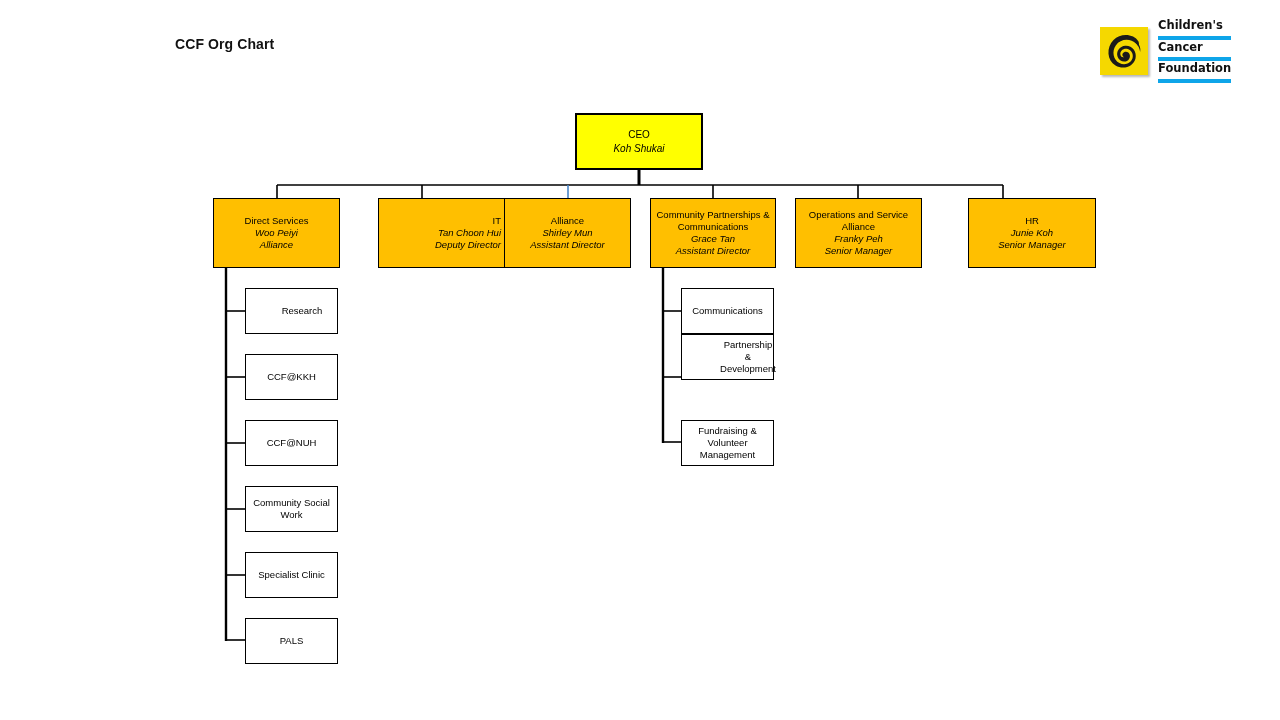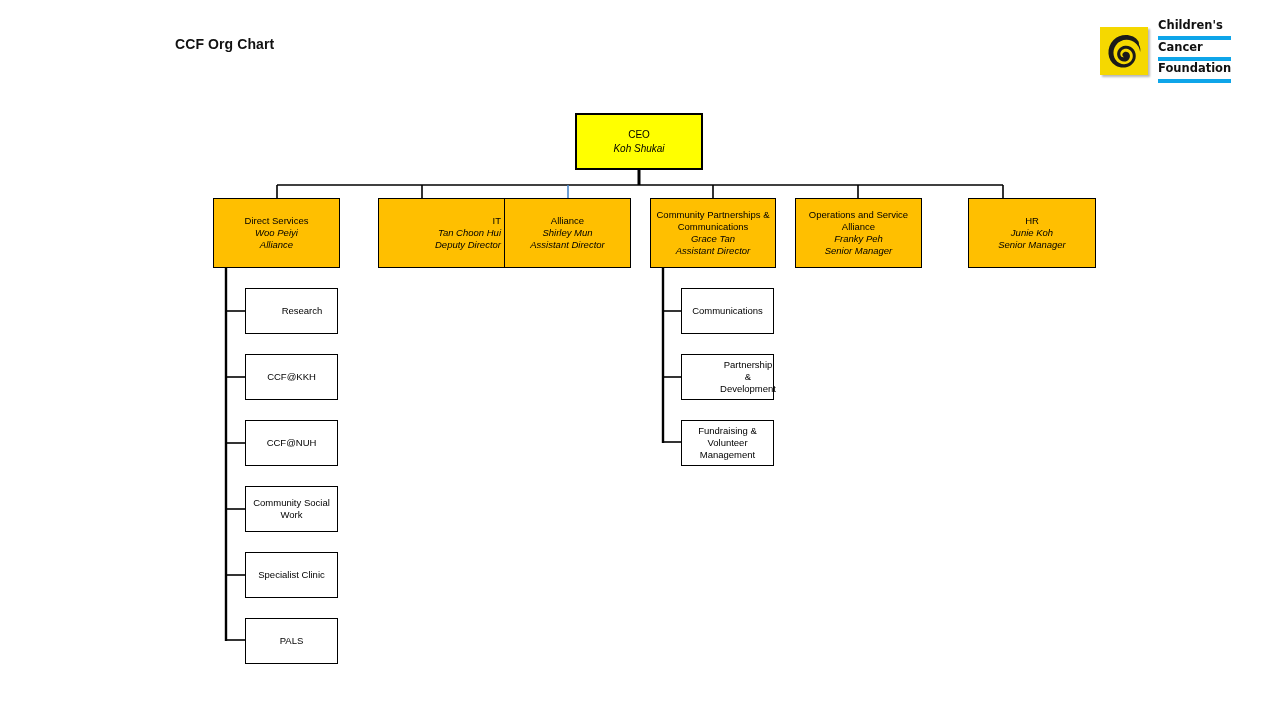--- a/index.html
+++ b/index.html
@@ -226,20 +226,20 @@
   <div class="node unit-box" style="left:245px; top:524px; width:93px; height:46px;">
     <div class="unit">Specialist Clinic</div>
   </div>
   <div class="node unit-box" style="left:245px; top:590px; width:93px; height:46px;">
     <div class="unit">PALS</div>
   </div>
 
   <div class="node unit-box" style="left:681px; top:260px; width:93px; height:46px;">
     <div class="unit">Communications</div>
   </div>
-  <div class="node unit-box" style="left:681px; top:326px; width:93px; height:46px;padding-left:44px;">
+  <div class="node unit-box" style="left:681px; top:306px; width:93px; height:46px;padding-left:44px;">
     <div class="unit">Partnership &amp; Development</div>
   </div>
   <div class="node unit-box" style="left:681px; top:392px; width:93px; height:46px;">
     <div class="unit">Fundraising &amp; Volunteer Management</div>
   </div>
 
 </div>
 
 </body></html>

